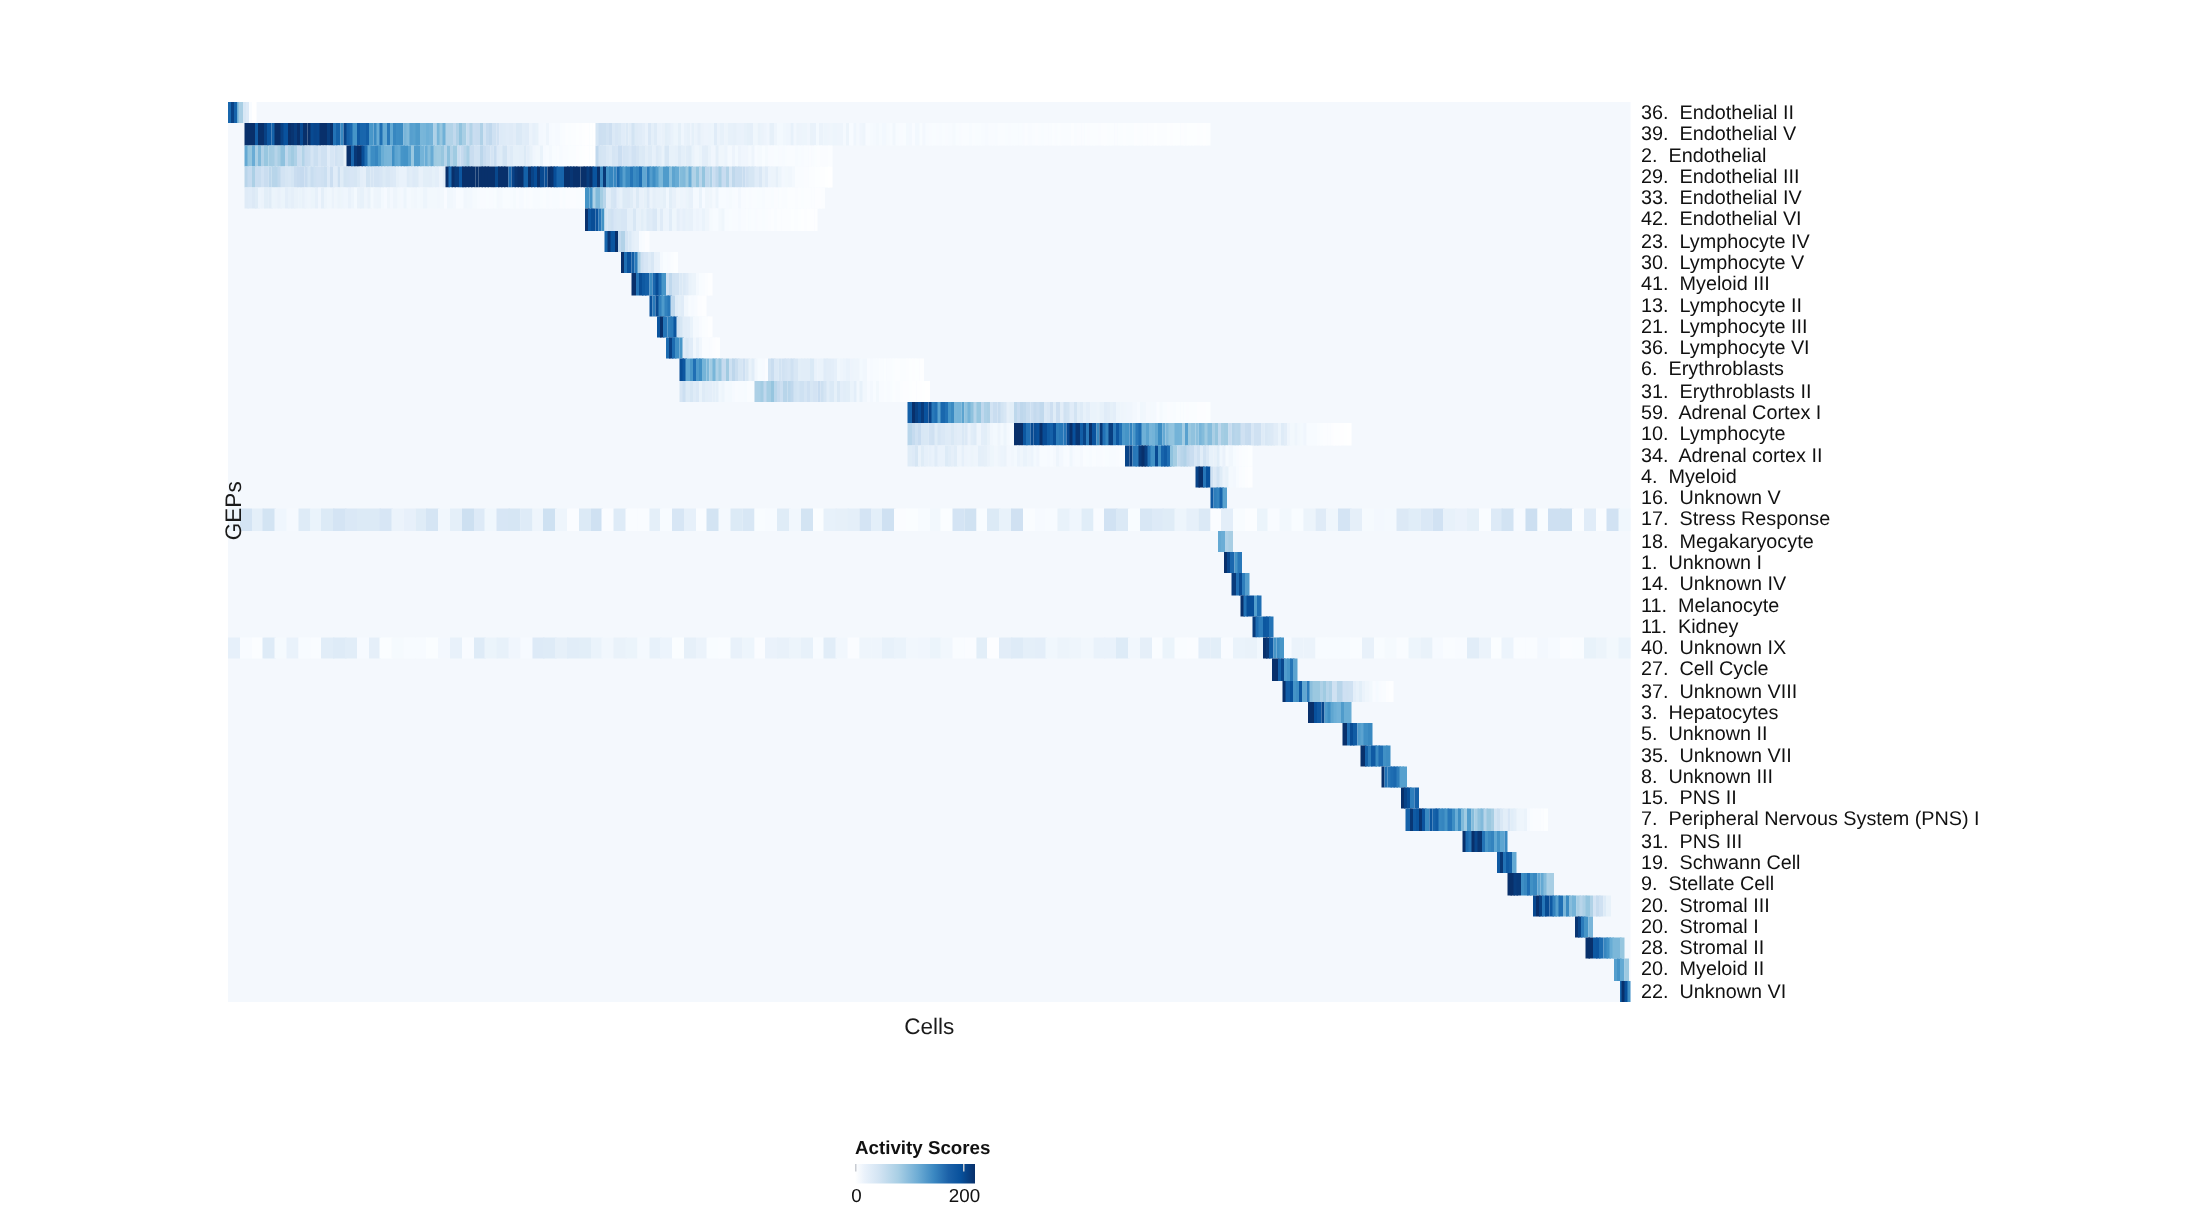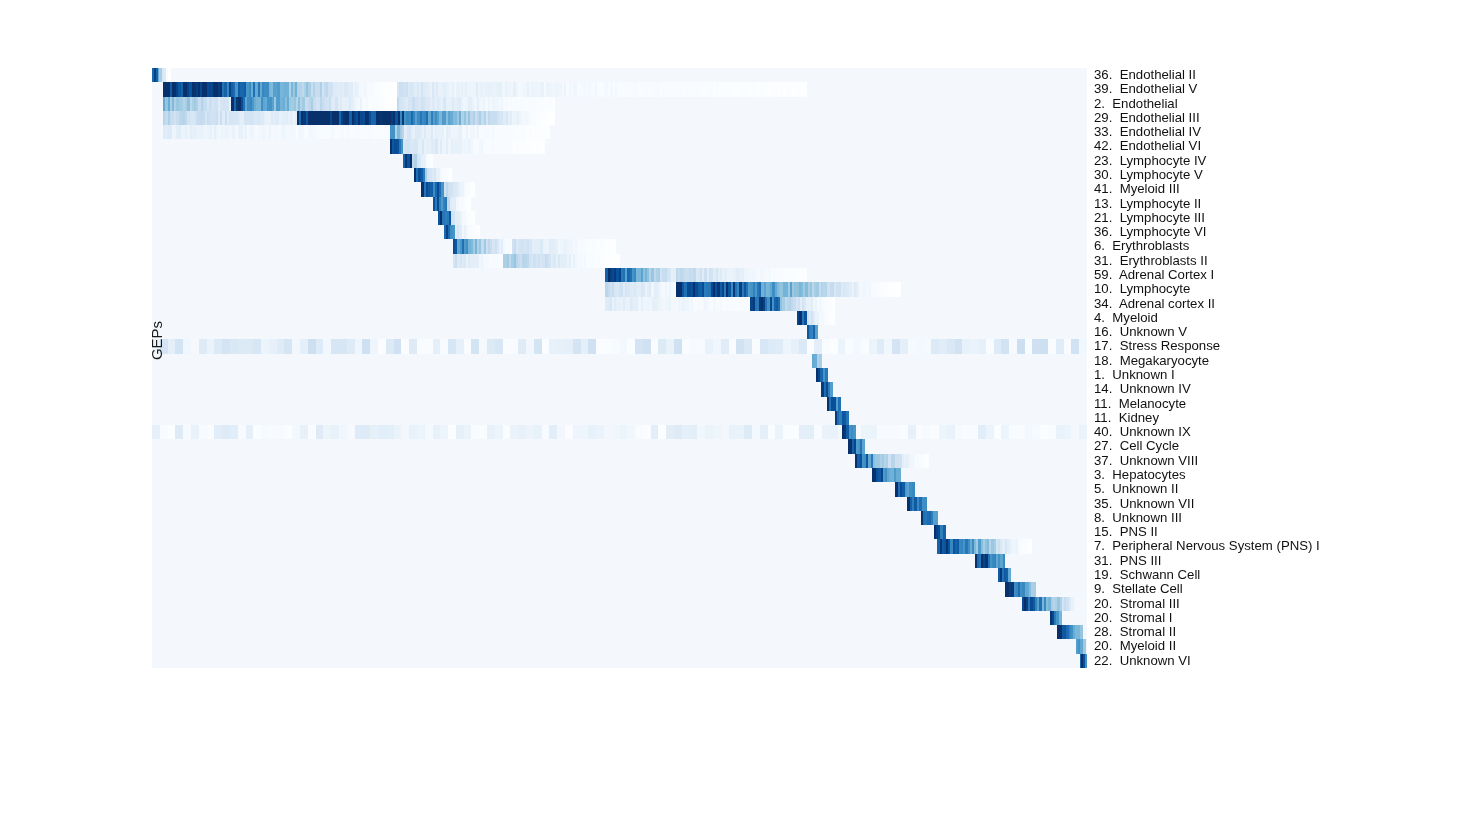--- a/index.html
+++ b/index.html
@@ -2243,20 +2243,21 @@
       </div>
       <div class="hm-row" style="top: 585.714px;">
         <div class="hm-band" style="left: 927.52px; width: 2.57px; background: rgb(24, 102, 172);"></div>
         <div class="hm-band" style="left: 929.39px; width: 2.57px; background: rgb(8, 48, 107);"></div>
         <div class="hm-band" style="left: 931.26px; width: 2.57px; background: rgb(8, 80, 154);"></div>
         <div class="hm-band" style="left: 933.13px; width: 2.57px; background: rgb(64, 144, 197);"></div>
       </div>
     </div>
 
   <div id="ylabel">GEPs</div>
+  <div id="xlabel">Cells</div>
 
   <div id="row-labels">
       <div class="row-label" style="top: 0px;"><span class="num">36.</span><span>&nbsp; Endothelial II</span></div>
       <div class="row-label" style="top: 14.2857px;"><span class="num">39.</span><span>&nbsp; Endothelial V</span></div>
       <div class="row-label" style="top: 28.5714px;"><span class="num">2.</span><span>&nbsp; Endothelial</span></div>
       <div class="row-label" style="top: 42.8571px;"><span class="num">29.</span><span>&nbsp; Endothelial III</span></div>
       <div class="row-label" style="top: 57.1429px;"><span class="num">33.</span><span>&nbsp; Endothelial IV</span></div>
       <div class="row-label" style="top: 71.4286px;"><span class="num">42.</span><span>&nbsp; Endothelial VI</span></div>
       <div class="row-label" style="top: 85.7143px;"><span class="num">23.</span><span>&nbsp; Lymphocyte IV</span></div>
       <div class="row-label" style="top: 100px;"><span class="num">30.</span><span>&nbsp; Lymphocyte V</span></div>
@@ -2289,14 +2290,22 @@
       <div class="row-label" style="top: 485.714px;"><span class="num">31.</span><span>&nbsp; PNS III</span></div>
       <div class="row-label" style="top: 500px;"><span class="num">19.</span><span>&nbsp; Schwann Cell</span></div>
       <div class="row-label" style="top: 514.286px;"><span class="num">9.</span><span>&nbsp; Stellate Cell</span></div>
       <div class="row-label" style="top: 528.571px;"><span class="num">20.</span><span>&nbsp; Stromal III</span></div>
       <div class="row-label" style="top: 542.857px;"><span class="num">20.</span><span>&nbsp; Stromal I</span></div>
       <div class="row-label" style="top: 557.143px;"><span class="num">28.</span><span>&nbsp; Stromal II</span></div>
       <div class="row-label" style="top: 571.429px;"><span class="num">20.</span><span>&nbsp; Myeloid II</span></div>
       <div class="row-label" style="top: 585.714px;"><span class="num">22.</span><span>&nbsp; Unknown VI</span></div>
     </div>
 
+  <div id="legend">
+    <div id="legend-title">Activity Scores</div>
+    <div id="legend-bar"></div>
+    <div class="legend-tick" style="left:70px;"></div>
+    <div class="legend-tick" style="left:142px;"></div>
+    <div class="legend-ticklabel" style="left:71px;">0</div>
+    <div class="legend-ticklabel" style="left:143px;">200</div>
+  </div>
 
 </div>
 
 </body></html>

